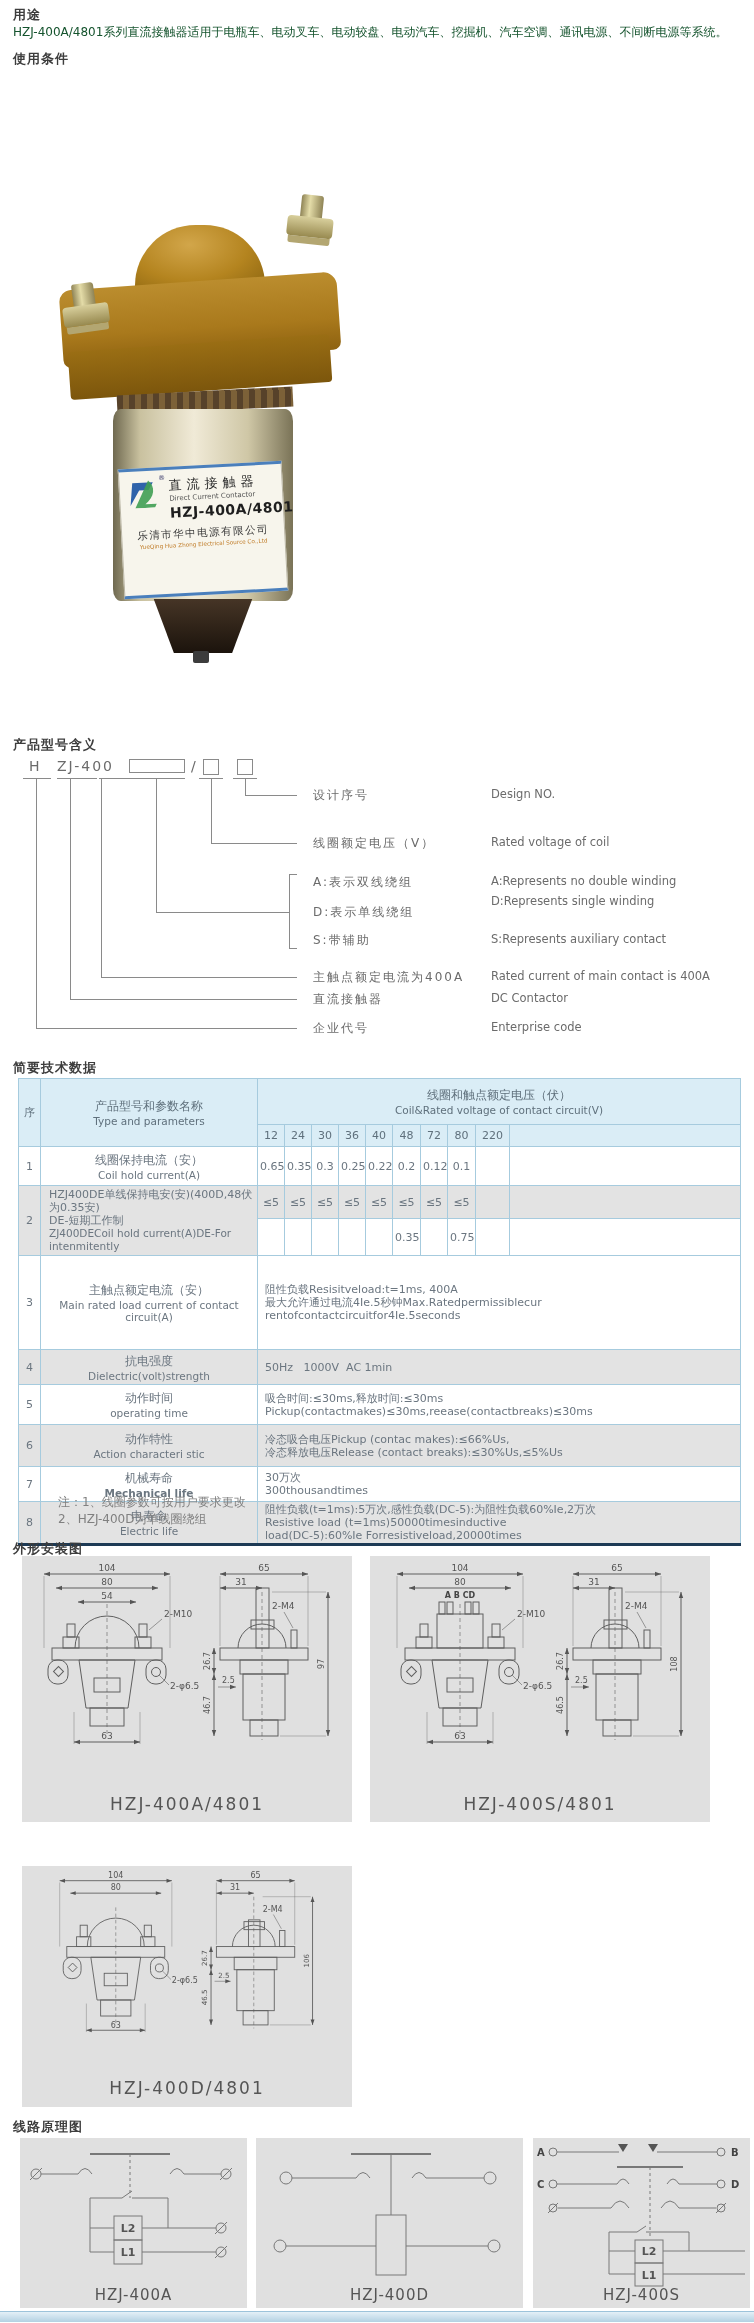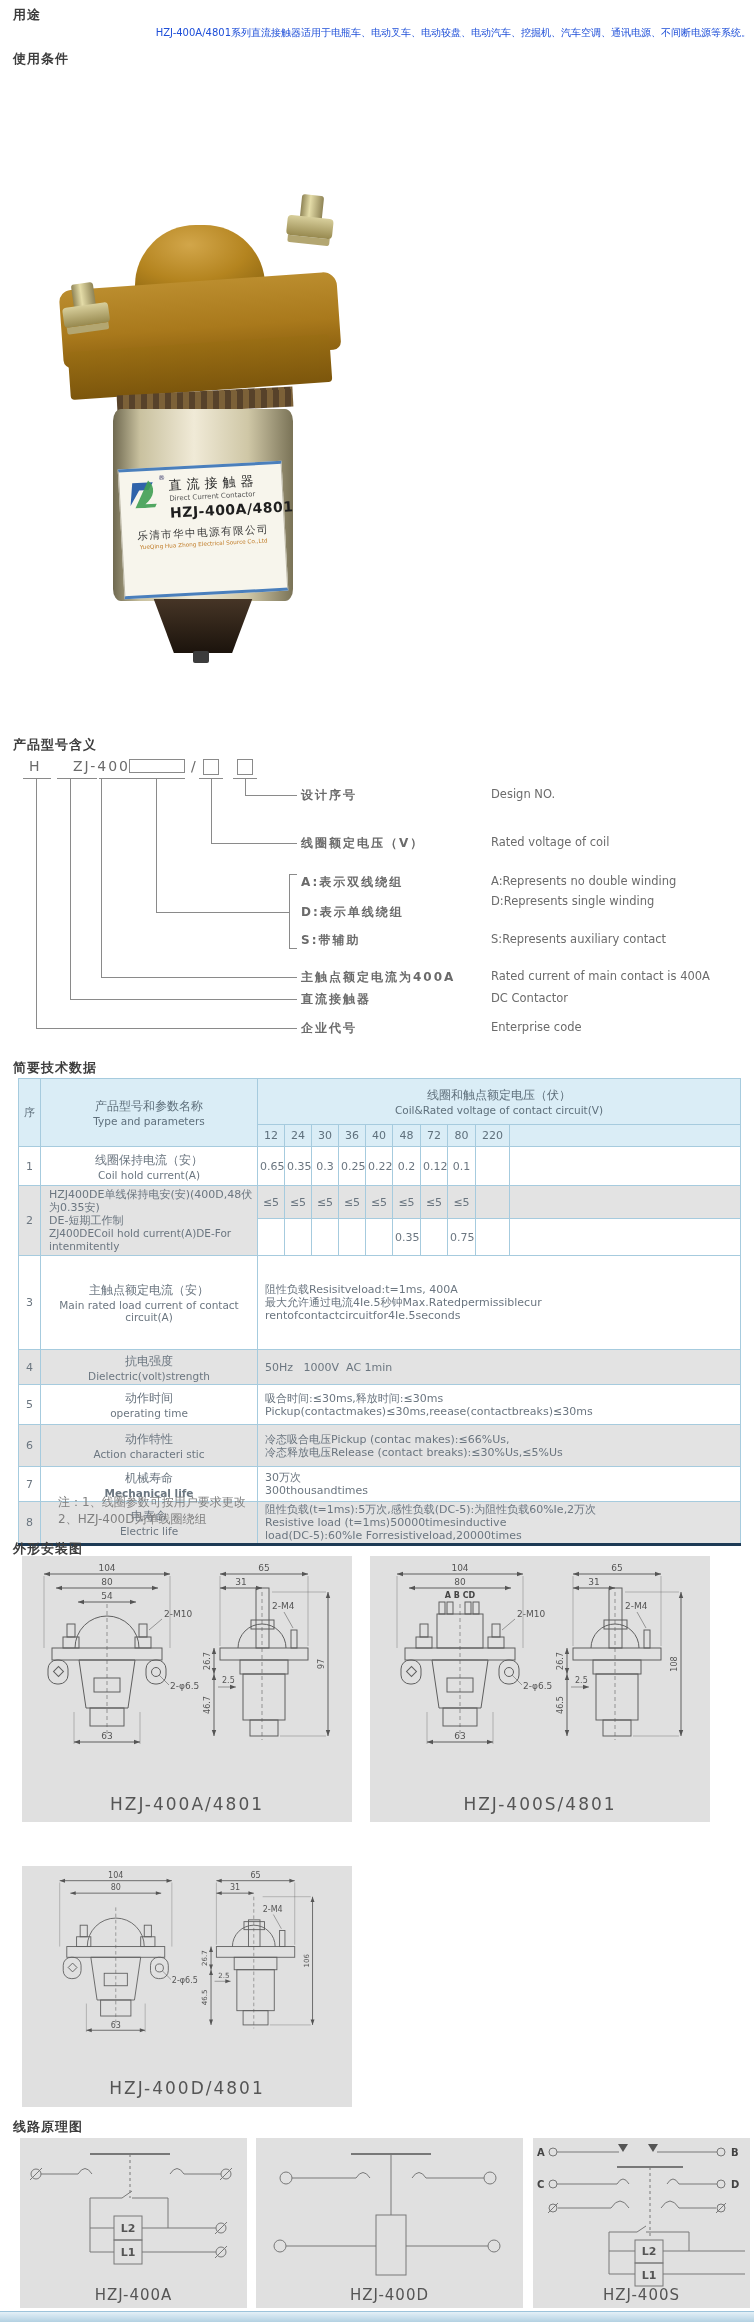--- a/index.html
+++ b/index.html
@@ -1,20 +1,20 @@
 <!DOCTYPE html>
 <html><head>
 <meta charset="utf-8">
 <style>
   html,body{margin:0;padding:0;background:#fff;}
   body{font-family:"DejaVu Sans","Liberation Sans",sans-serif;}
   #page{position:relative;width:754px;height:2323px;background:#fff;overflow:hidden;color:#777;}
   .abs{position:absolute;}
   h2.sec{margin:0;font-size:13px;font-weight:bold;color:#3d3d3d;letter-spacing:1px;}
-  .body-text{font-size:10px;color:#1d4ed8;line-height:17px;width:738px;text-align:right;}
+  .body-text{font-size:12px;color:#14532d;line-height:17px;width:738px;}
   .cond-item{font-size:12px;color:#808080;height:17.5px;line-height:17.5px;white-space:nowrap;}
 
   
   #photo{position:absolute;left:55px;top:185px;width:290px;height:480px;}
   .p-dome{position:absolute;left:80px;top:40px;width:130px;height:66px;border-radius:65px 65px 6px 6px;
     background:radial-gradient(ellipse at 42% 30%,#d2a64a 0%,#b4841f 55%,#8a6410 100%);}
   .p-cap{position:absolute;left:6px;top:96px;width:278px;height:78px;border-radius:12px 14px 8px 8px;
     transform:rotate(-4deg);background:linear-gradient(180deg,#bb8d2e 0%,#a9791c 60%,#8e6210 100%);}
   .p-capfront{position:absolute;left:14px;top:158px;width:262px;height:48px;transform:rotate(-4deg);
     background:linear-gradient(180deg,#9a6e14,#7c560c);border-radius:4px;}
@@ -43,21 +43,21 @@
     background:linear-gradient(180deg,#463526,#1b130c);clip-path:polygon(6% 0,94% 0,76% 100%,24% 100%);}
   .p-stud{position:absolute;left:138px;top:466px;width:16px;height:12px;background:#3c3c3c;border-radius:2px;}
 
   
   #mm{position:absolute;left:13px;top:758px;width:730px;height:290px;font-size:12px;color:#6b6b6b;}
   #mm .code{position:absolute;top:0;height:16px;color:#6b6b6b;font-size:14px;}
   #mm .cbox{position:absolute;border:1px solid #8a8a8a;background:#fff;}
   #mm .ul{position:absolute;border-top:1px solid #8a8a8a;height:0;}
   #mm .vl{position:absolute;border-left:1px solid #8a8a8a;width:0;}
   #mm .hl{position:absolute;border-top:1px solid #8a8a8a;height:0;}
-  #mm .lbl-cn{position:absolute;left:288px;width:186px;letter-spacing:2px;white-space:nowrap;font-weight:bold;}
+  #mm .lbl-cn{position:absolute;left:300px;width:186px;letter-spacing:2px;white-space:nowrap;}
   #mm .lbl-en{position:absolute;left:478px;width:250px;font-size:11.5px;white-space:nowrap;}
 
   
   #techtable{position:absolute;left:18px;top:1078px;width:722px;border-collapse:collapse;table-layout:fixed;
     font-size:11px;color:#6b7680;border:1px solid #74a9c4;border-bottom:3px solid #1d3a55;}
   #techtable th,#techtable td{border:1px solid #a6cbde;text-align:center;padding:1px 2px;overflow:hidden;}
   #techtable thead th{background:#daedf6;font-weight:normal;color:#5f707c;}
   #techtable .cnline{font-size:12px;}
   #techtable .enline{font-size:10.5px;}
   #techtable tr.even td{background:#e3e3e3;}
@@ -112,21 +112,21 @@
         <div class="p-company-en">YueQing Hua Zhong Electrical Source Co.,Ltd</div>
       </div>
     </div>
     <div class="p-base"></div>
     <div class="p-stud"></div>
   </div>
 
   <h2 class="sec abs" style="left:13px;top:736px;">产品型号含义</h2>
   <div id="mm">
     <span class="code" style="left:16px;">H</span>
-    <span class="code" style="left:60px;letter-spacing:2px;">ZJ-400</span>
+    <span class="code" style="left:44px;letter-spacing:2px;">ZJ-400</span>
     <div class="cbox" style="left:116px;top:1px;width:54px;height:12px;"></div>
     <span class="code" style="left:178px;">/</span>
     <div class="cbox" style="left:190px;top:1px;width:14px;height:14px;"></div>
     <div class="cbox" style="left:224px;top:1px;width:14px;height:14px;"></div>
 
     <div class="ul" style="left:10px;top:20px;width:28px;"></div>
     <div class="ul" style="left:44px;top:20px;width:40px;"></div>
     <div class="ul" style="left:86px;top:20px;width:28px;"></div>
     <div class="ul" style="left:114px;top:20px;width:58px;"></div>
     <div class="ul" style="left:186px;top:20px;width:24px;"></div>

